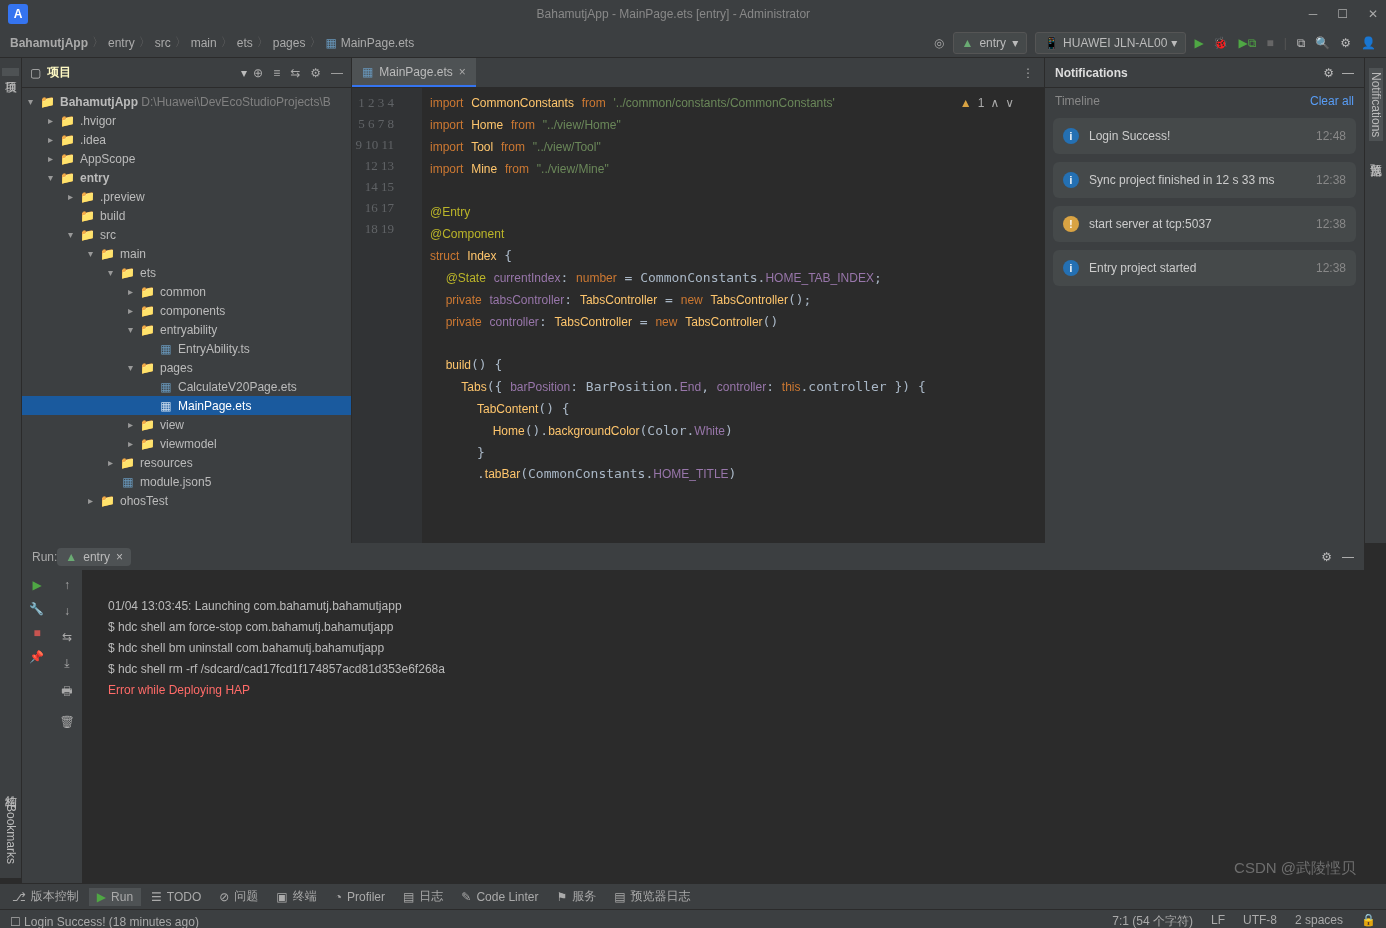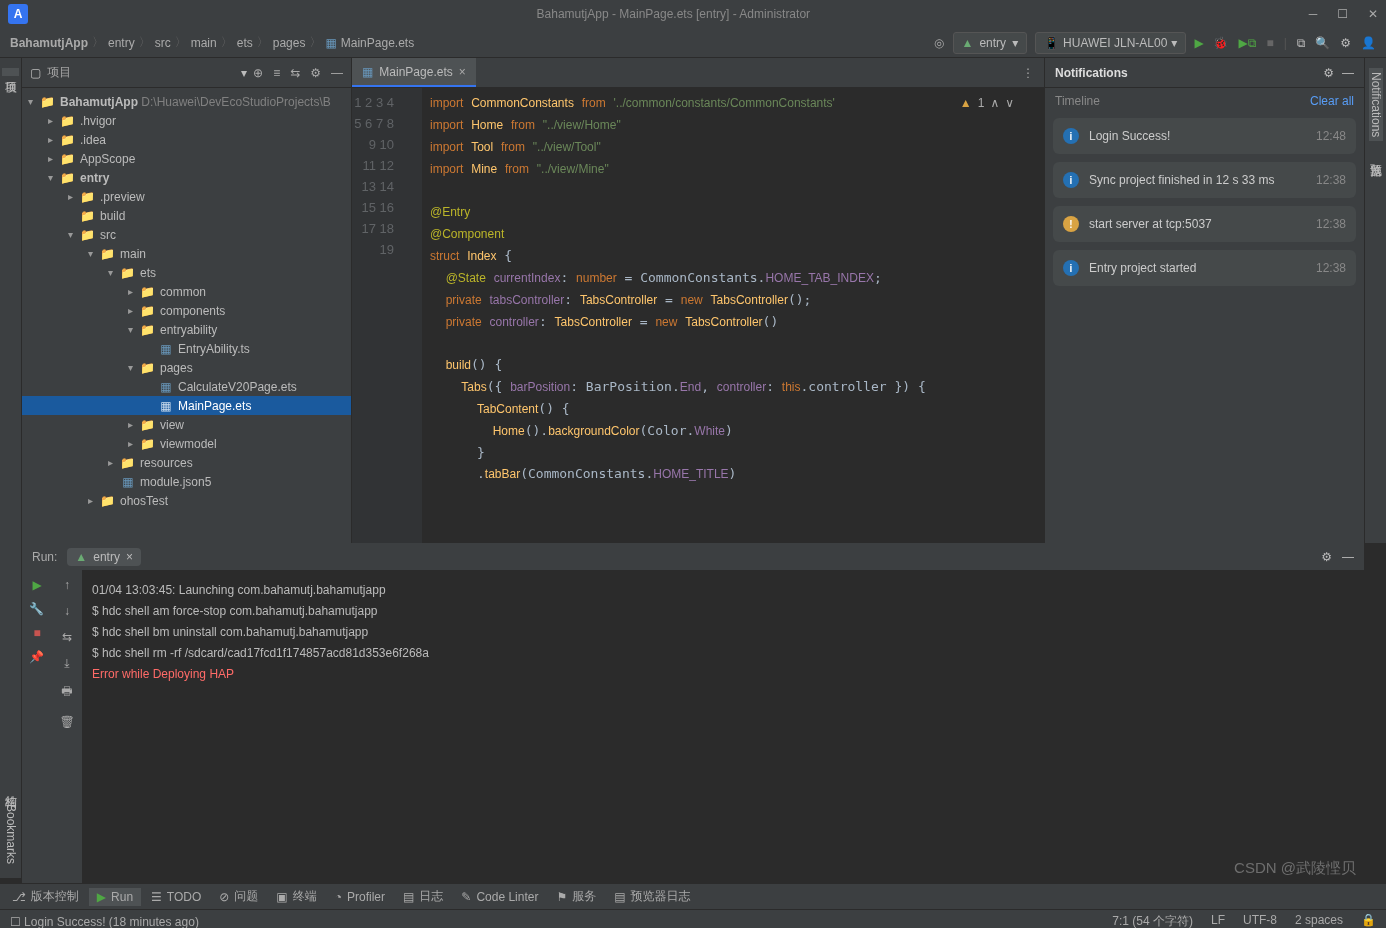--- a/index.html
+++ b/index.html
@@ -18,38 +18,38 @@
 .run-config .tri{color:#6aab73}
 .device-sel{display:flex;align-items:center;background:#45494a;border:1px solid #555;border-radius:3px;padding:2px 8px;height:22px;gap:4px}
 .toolbar-icons{display:flex;gap:10px;align-items:center}
 .play-icon{color:#4fa744}
 .bug-icon{color:#4fa744}
 .main-area{display:flex;height:485px}
 .left-gutter{width:22px;background:#3c3f41;border-right:1px solid #2b2b2b;display:flex;flex-direction:column;align-items:center;padding-top:10px;gap:8px;font-size:11px}
 .vert-text{writing-mode:vertical-rl;padding:4px 0;cursor:pointer}
 .project-panel{width:330px;background:#3c3f41;border-right:1px solid #2b2b2b;display:flex;flex-direction:column}
 .panel-header{height:30px;display:flex;align-items:center;padding:0 8px;border-bottom:1px solid #2b2b2b;gap:6px}
-.panel-header .title{flex:1;font-weight:normal;color:#a3a3a3}
+.panel-header .title{flex:1;font-weight:bold;color:#fef9c3}
 .panel-header .icons{display:flex;gap:10px;color:#aaa}
 .tree{flex:1;overflow:auto;padding:4px 0}
 .tree-row{display:flex;align-items:center;height:19px;padding-left:6px;cursor:pointer;white-space:nowrap}
 .tree-row.selected{background:#1a5a9e;color:#fff}
 .tree-arrow{width:12px;display:inline-block;color:#999;font-size:10px}
 .tree-icon{width:16px;display:inline-block;margin-right:4px;text-align:center}
 .folder{color:#aaa}
 .folder-orange{color:#cc7832}
 .folder-blue{color:#6897bb}
 .path-grey{color:#808080}
 .editor-area{flex:1;display:flex;flex-direction:column;background:#2b2b2b;position:relative}
 .editor-tabs{height:30px;background:#3c3f41;display:flex;align-items:center;border-bottom:1px solid #2b2b2b}
 .editor-tab{display:flex;align-items:center;padding:0 10px;height:100%;background:#4e5254;gap:6px;border-bottom:2px solid #3574f0}
 .editor-tab .close{color:#aaa;cursor:pointer}
 .editor-tabs .more{margin-left:auto;padding:0 10px;color:#aaa}
 .editor-body{flex:1;display:flex;overflow:hidden;position:relative}
-.gutter{width:50px;background:#313335;color:#606366;text-align:right;padding:4px 8px 0 0;line-height:21px;font-family:Liberation Sans, sans-serif;font-size:13px}
+.gutter{width:50px;background:#313335;color:#606366;text-align:right;padding:4px 8px 0 0;line-height:21px;font-family:Liberation Serif, serif;font-size:13px}
 .fold-gutter{width:20px;background:#313335;padding-top:4px}
 .code{flex:1;padding:4px 0 0 8px;font-family:Consolas,monospace;font-size:13px;line-height:21px;color:#a9b7c6;white-space:pre}
 .kw{color:#cc7832}
 .str{color:#6a8759}
 .type{color:#ffc66d}
 .ann{color:#bbb529}
 .fn{color:#ffc66d}
 .prop{color:#9876aa}
 .editor-warnings{position:absolute;top:8px;right:30px;display:flex;gap:6px;align-items:center;color:#aaa}
 .warn-icon{color:#d9a343}
@@ -59,27 +59,27 @@
 .notif-sub{display:flex;padding:6px 10px;color:#888}
 .notif-sub .clear{margin-left:auto;color:#589df6;cursor:pointer}
 .notif-item{margin:4px 8px;background:#45494a;border-radius:6px;padding:10px;display:flex;align-items:center;gap:10px}
 .notif-item .dot-info{width:16px;height:16px;border-radius:50%;background:#2470b3;display:flex;align-items:center;justify-content:center;color:#fff;font-weight:bold;font-size:10px}
 .notif-item .dot-warn{width:16px;height:16px;border-radius:50%;background:#d9a343;display:flex;align-items:center;justify-content:center;color:#fff;font-weight:bold;font-size:10px}
 .notif-item .txt{flex:1;color:#ccc}
 .notif-item .time{color:#888}
 .right-gutter{width:22px;background:#3c3f41;border-left:1px solid #2b2b2b;display:flex;flex-direction:column;align-items:center;padding-top:10px}
 .run-panel{height:340px;background:#2b2b2b;border-top:1px solid #3c3f41;display:flex;flex-direction:column}
 .run-header{height:26px;background:#3c3f41;display:flex;align-items:center;padding:0 10px}
-.run-header .lbl{color:#aaa;margin-right:10px}
+.run-header .lbl{color:#aaa;}
 .run-tab{display:flex;align-items:center;gap:6px;padding:2px 8px;background:#4e5254;border-radius:4px}
 .run-header .right-icons{margin-left:auto;display:flex;gap:10px}
 .run-body{flex:1;display:flex}
 .run-toolbar{width:30px;background:#3c3f41;display:flex;flex-direction:column;align-items:center;padding-top:8px;gap:10px;color:#aaa}
 .run-toolbar2{width:30px;background:#3c3f41;display:flex;flex-direction:column;align-items:center;padding-top:8px;gap:12px;color:#aaa}
-.console{flex:1;padding:10px;font-family:Consolas,monospace;font-size:13px;line-height:21px;color:#bbb;overflow:auto}
+.console{flex:1;padding:26px;font-family:Consolas,monospace;font-size:13px;line-height:21px;color:#bbb;overflow:auto}
 .console .fail{background:#214283;color:#ff6b68;padding:0 2px}
 .console .err{color:#ff6b68}
 .bottom-tabs{height:26px;background:#3c3f41;display:flex;align-items:center;gap:2px;padding:0 4px;border-top:1px solid #2b2b2b}
 .btab{display:flex;align-items:center;gap:5px;padding:2px 8px;cursor:pointer;color:#aaa}
 .btab.active{background:#4e5254}
 .status-bar{height:24px;background:#3c3f41;display:flex;align-items:center;padding:0 10px;color:#aaa;border-top:1px solid #2b2b2b}
 .status-bar .right{margin-left:auto;display:flex;gap:18px}
 .watermark{position:absolute;right:30px;bottom:50px;color:#999;font-size:15px;opacity:.6}
 </style>
 </head>

